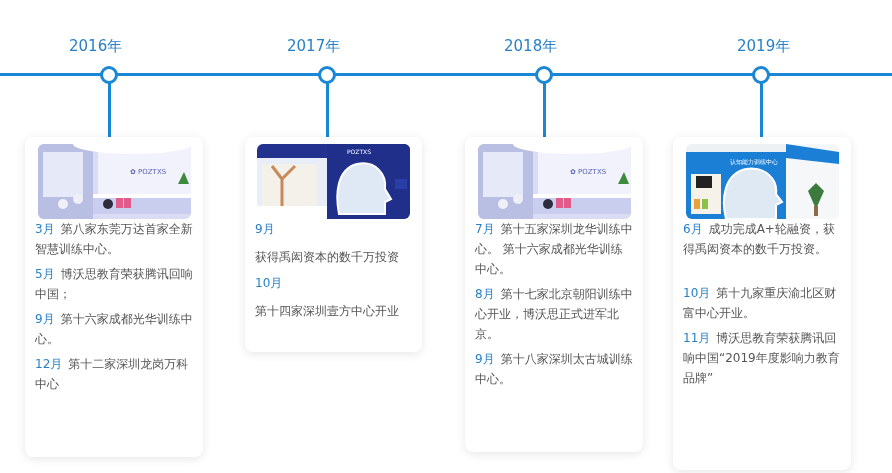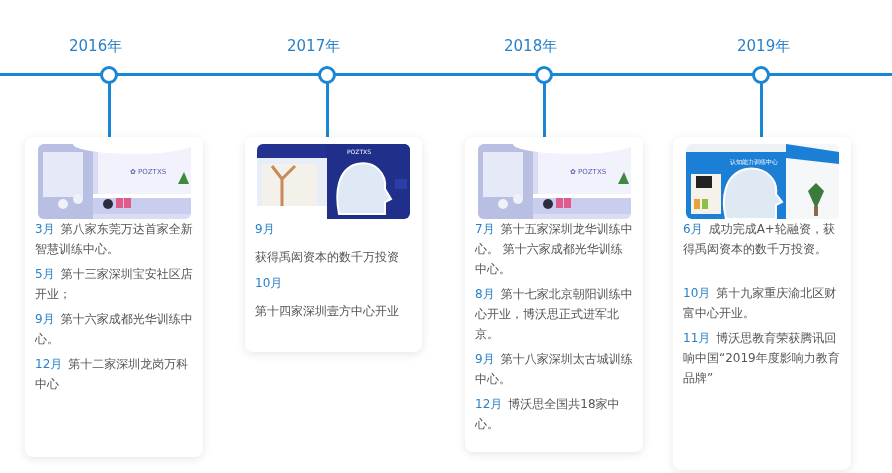--- a/index.html
+++ b/index.html
@@ -57,21 +57,21 @@
       <rect x="86" y="54" width="7" height="10" fill="#e05a8a"></rect>
       <circle cx="40" cy="55" r="5" fill="#f0f0f8"></circle>
       <circle cx="25" cy="60" r="5" fill="#f0f0f8"></circle>
       <path d="M140 40 l6 -12 l5 12 z" fill="#3d8a3d"></path>
     </svg>
   </div>
   <div class="entry">
     <span class="month">3月</span><span class="text">第八家东莞万达首家全新智慧训练中心。</span>
   </div>
   <div class="entry">
-    <span class="month">5月</span><span class="text">第十三家深圳宝安社区店开业；</span>
+    <span class="month">5月</span><span class="text">博沃思教育荣获腾讯回响中国；</span>
   </div>
   <div class="entry">
     <span class="month">9月</span><span class="text">第十六家成都光华训练中心。</span>
   </div>
   <div class="entry">
     <span class="month">12月</span><span class="text">第十二家深圳龙岗万科中心</span>
   </div>
 </div>
 
 <div class="year-label" style="left:327px">2017年</div>
@@ -125,23 +125,20 @@
   </div>
   <div class="entry">
     <span class="month">7月</span><span class="text">第十五家深圳龙华训练中心。 第十六家成都光华训练中心。</span>
   </div>
   <div class="entry">
     <span class="month">8月</span><span class="text">第十七家北京朝阳训练中心开业，博沃思正式进军北京。</span>
   </div>
   <div class="entry">
     <span class="month">9月</span><span class="text">第十八家深圳太古城训练中心。</span>
   </div>
-  <div class="entry">
-    <span class="month">12月</span><span class="text">博沃思全国共18家中心。</span>
-  </div>
 </div>
 
 <div class="year-label" style="left:777px">2019年</div>
 <div class="node" style="left:761px"></div>
 <div class="stem" style="left:761px"></div>
 <div class="card" style="left:673px; width:178px; height:333px;">
   <div class="card-img">
     <svg width="153" height="75" viewBox="0 0 153 75">
       <rect width="153" height="75" fill="#eef1f4"></rect>
       <rect x="0" y="8" width="100" height="67" fill="#1b7fd6"></rect>

